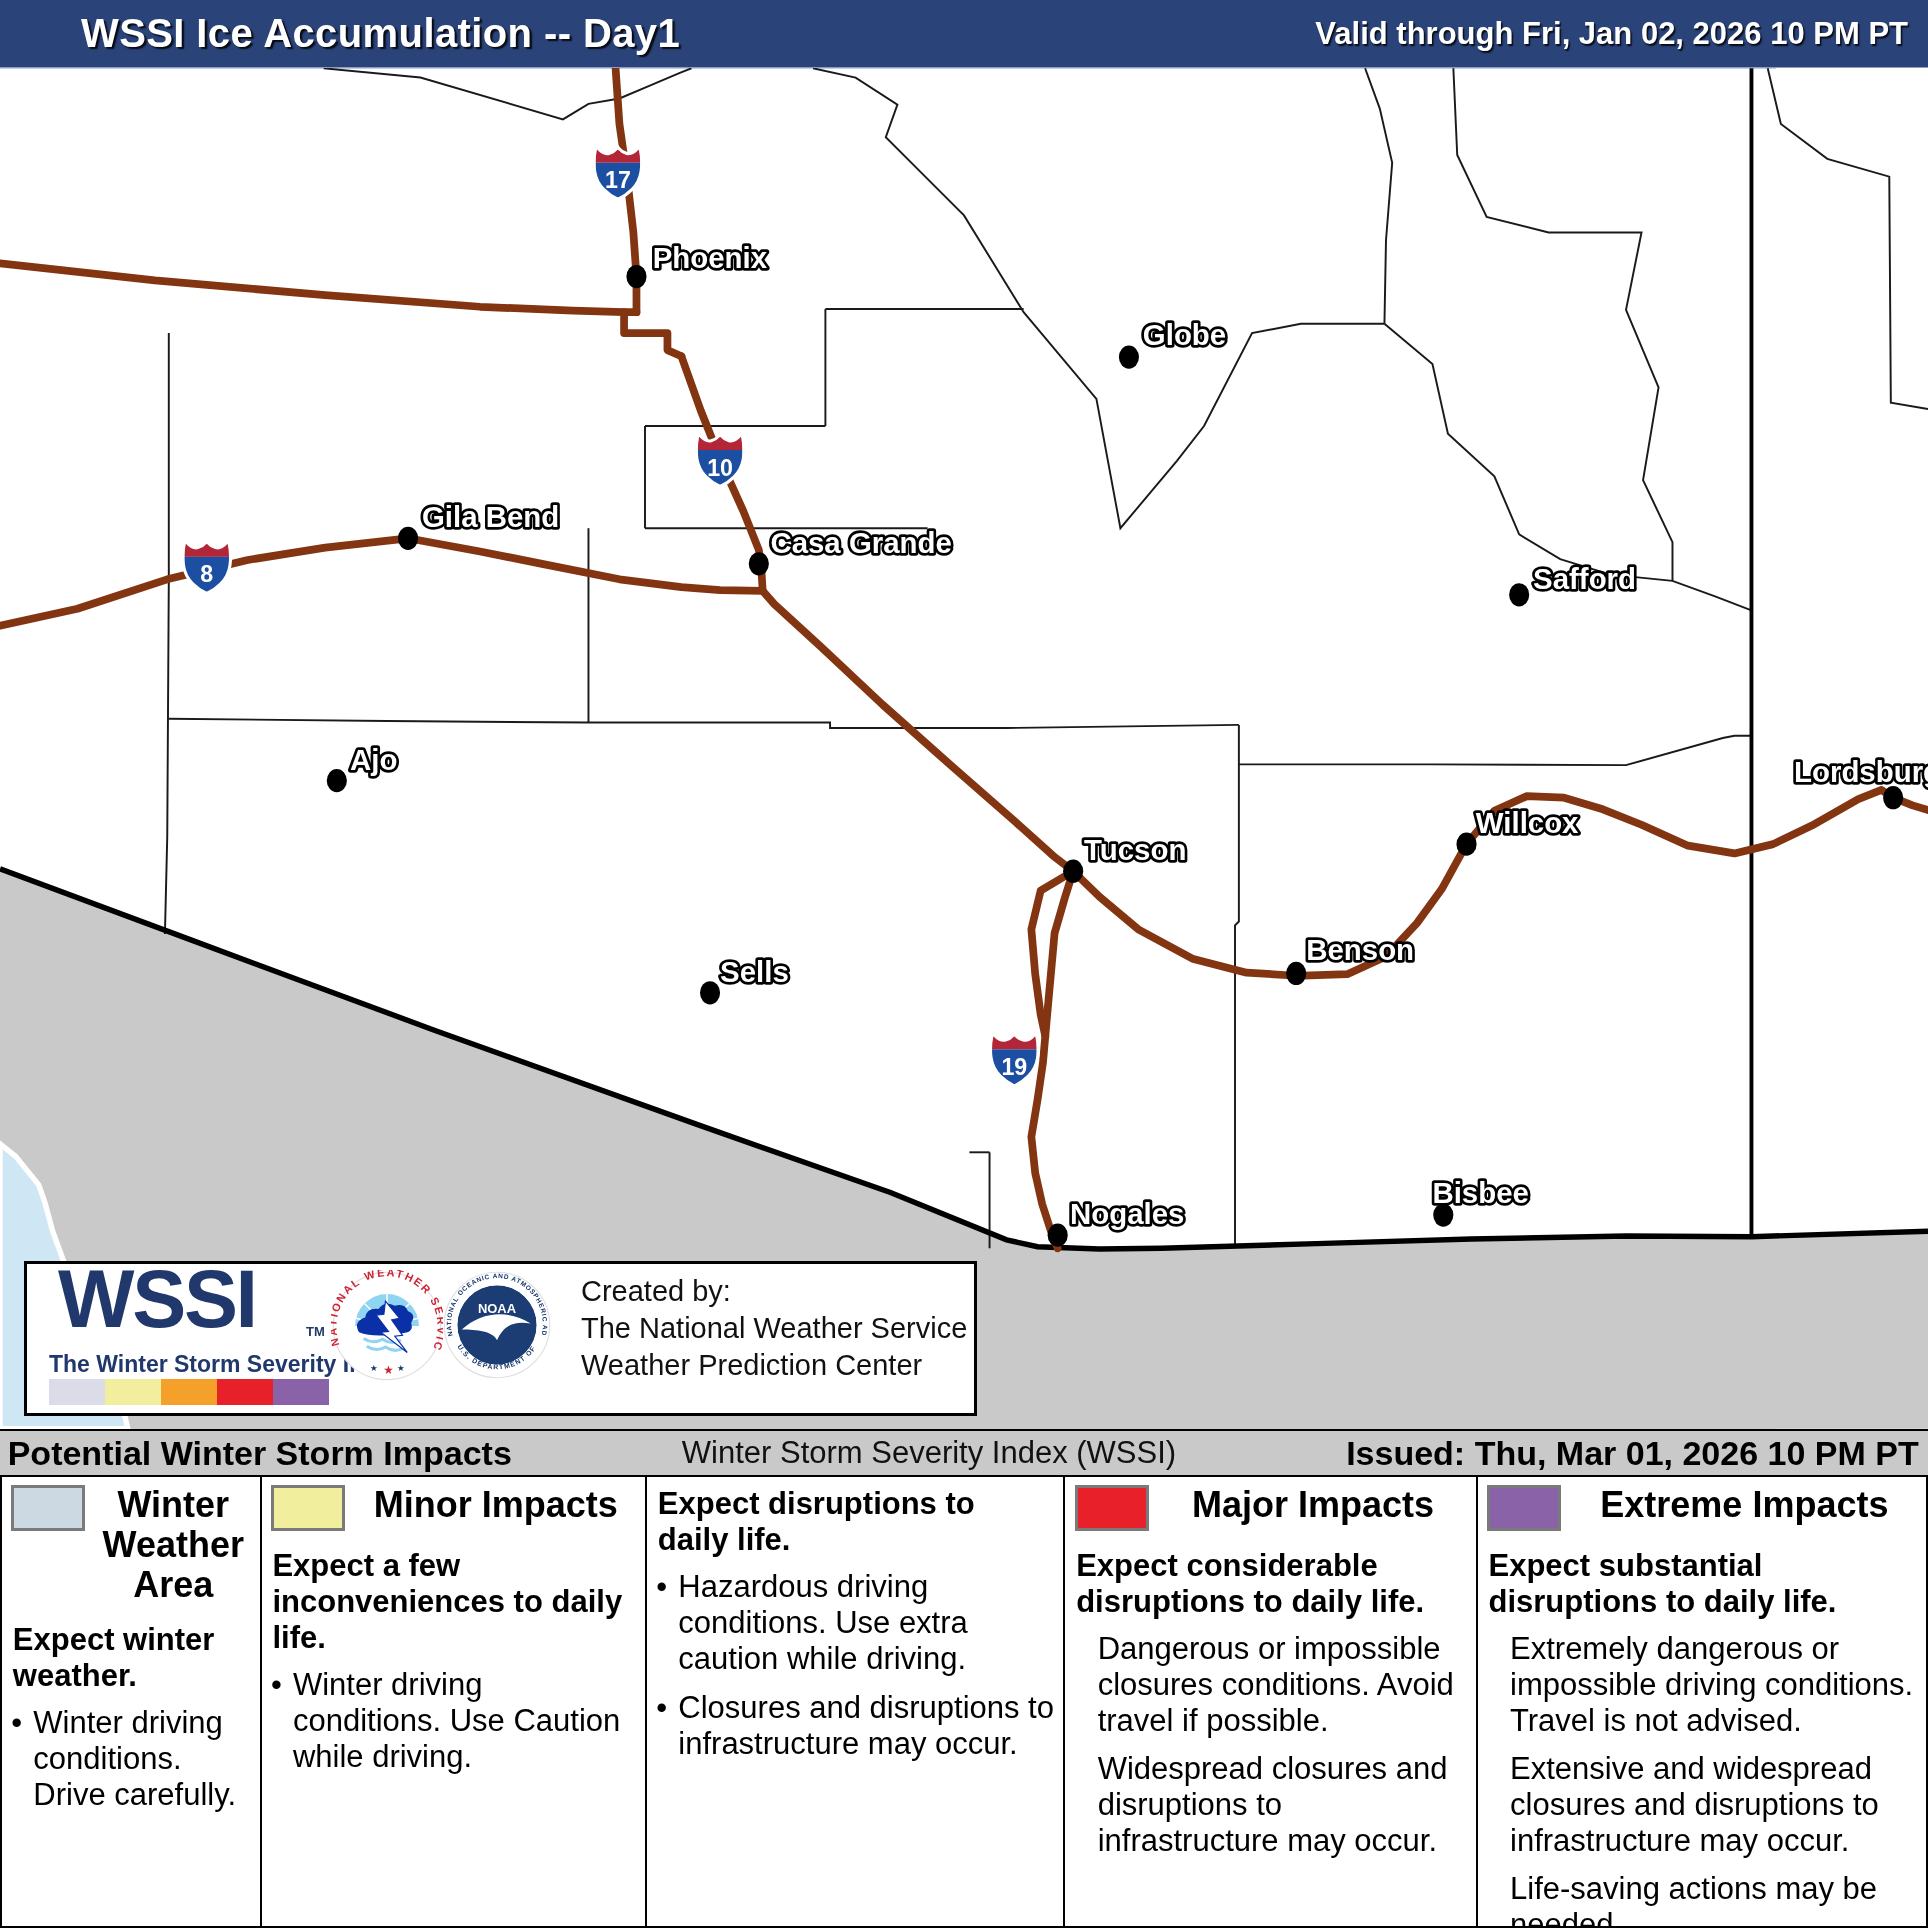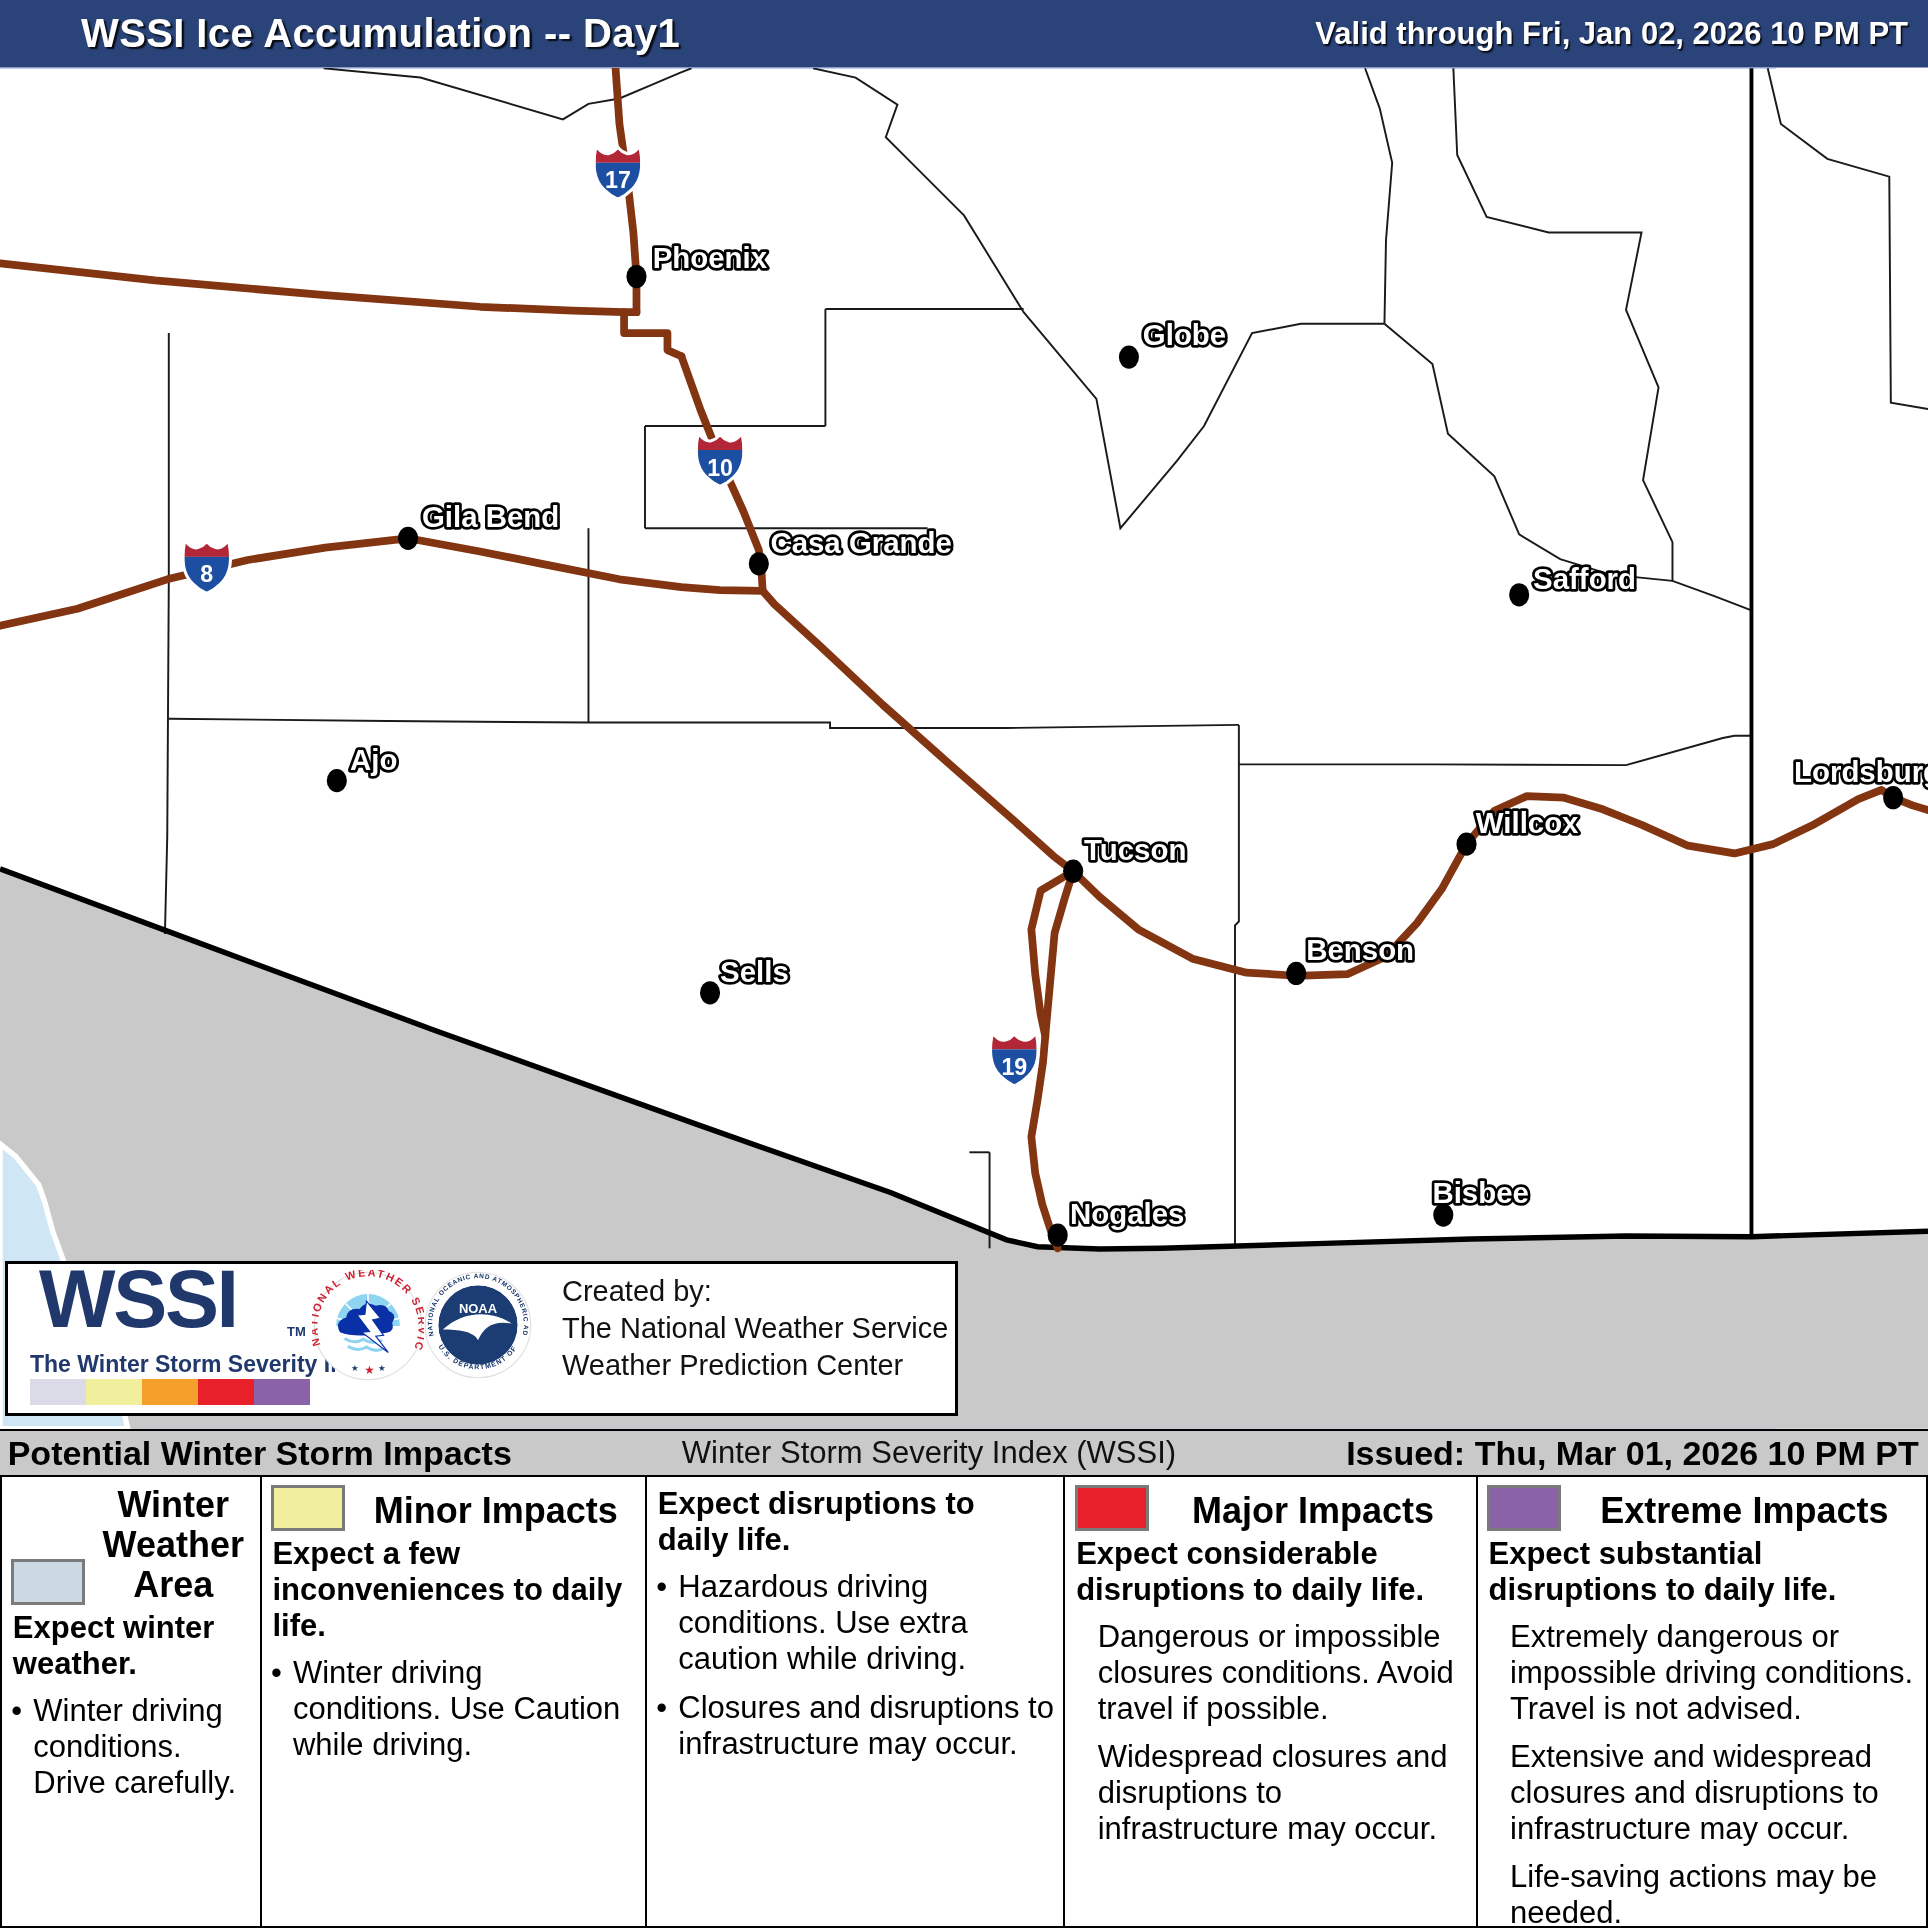--- a/index.html
+++ b/index.html
@@ -14,21 +14,21 @@
   #header .valid{color:#fff;font-weight:bold;font-size:31px;margin-right:20px;
                  text-shadow:1.5px 1.5px 1.5px rgba(0,0,0,.85);}
   
   #map{position:absolute;left:0;top:68px;width:1776px;height:1361px;background:#1d4ed8;}
   #map svg{display:block;}
   .city-label{font-family:"Liberation Sans",sans-serif;font-weight:bold;font-size:38px;
               fill:#fff;stroke:#000;stroke-width:7px;paint-order:stroke;stroke-linejoin:round;}
   .shield-num{font-family:"Liberation Sans",sans-serif;font-weight:bold;font-size:30px;
               fill:#fff;text-anchor:middle;}
   
-  #logobox{position:absolute;left:5px;top:1261px;width:953px;height:155px;background:#fff;
+  #logobox{position:absolute;left:24px;top:1261px;width:953px;height:155px;background:#fff;
            border:3.1px solid #000;z-index:5;}
   #wssi-word{position:absolute;left:31px;top:-11px;color:#20386b;font-weight:bold;
              font-size:81px;letter-spacing:-2.3px;}
   #wssi-tm{position:absolute;left:279px;top:60px;color:#20386b;font-weight:bold;font-size:13px;}
   #wssi-tag{position:absolute;left:22px;top:87px;color:#20386b;font-weight:bold;font-size:23px;}
   #wssi-colorbar{position:absolute;left:22px;top:115px;display:flex;}
   #wssi-colorbar div{width:56px;height:26px;}
   .agency-logo{position:absolute;top:6.2px;}
   #createdby{position:absolute;left:554px;top:9.3px;color:#111;font-size:29px;line-height:37px;}
   
@@ -36,21 +36,21 @@
               border-top:2.3px solid #000;border-bottom:2.3px solid #000;display:flex;align-items:center;gap:28px;}
   #impactsbar .left{font-weight:bold;font-size:34px;color:#000;margin-left:7.7px;white-space:nowrap;}
   #impactsbar .center{font-size:31px;color:#111;flex:1;text-align:center;white-space:nowrap;}
   #impactsbar .right{font-weight:bold;font-size:34px;color:#000;margin-right:9.3px;white-space:nowrap;}
   
   #legend{position:absolute;left:0;top:1477px;width:1928px;height:451px;background:#fff;
           border-left:2.3px solid #000;border-right:2.3px solid #000;border-bottom:2.3px solid #000;
           display:flex;}
   .leg-col{height:100%;padding:7.7px 9.3px;position:relative;}
   .leg-col + .leg-col{border-left:2.3px solid #000;}
-  .leg-head{display:flex;align-items:flex-end;margin-bottom:5px;}
+  .leg-head{display:flex;align-items:flex-start;margin-bottom:17px;}
   .leg-swatch{width:74px;height:46px;border:3.9px solid #7a7a7a;flex:0 0 auto;margin-right:11px;}
   .leg-title{font-weight:bold;font-size:36px;line-height:40px;color:#000;flex:1;text-align:center;}
   .leg-intro{font-weight:bold;font-size:31px;line-height:36px;color:#000;margin:1.5px 1.5px 11px 1.5px;}
   .leg-item{font-size:31px;line-height:36px;color:#000;margin-bottom:12.4px;display:flex;}
   .leg-item .bullet{width:22px;flex:0 0 auto;}
   .leg-item .pad{width:23px;flex:0 0 auto;}
   .leg-item .b{font-weight:normal;}
 </style>
 </head>
 <body>

